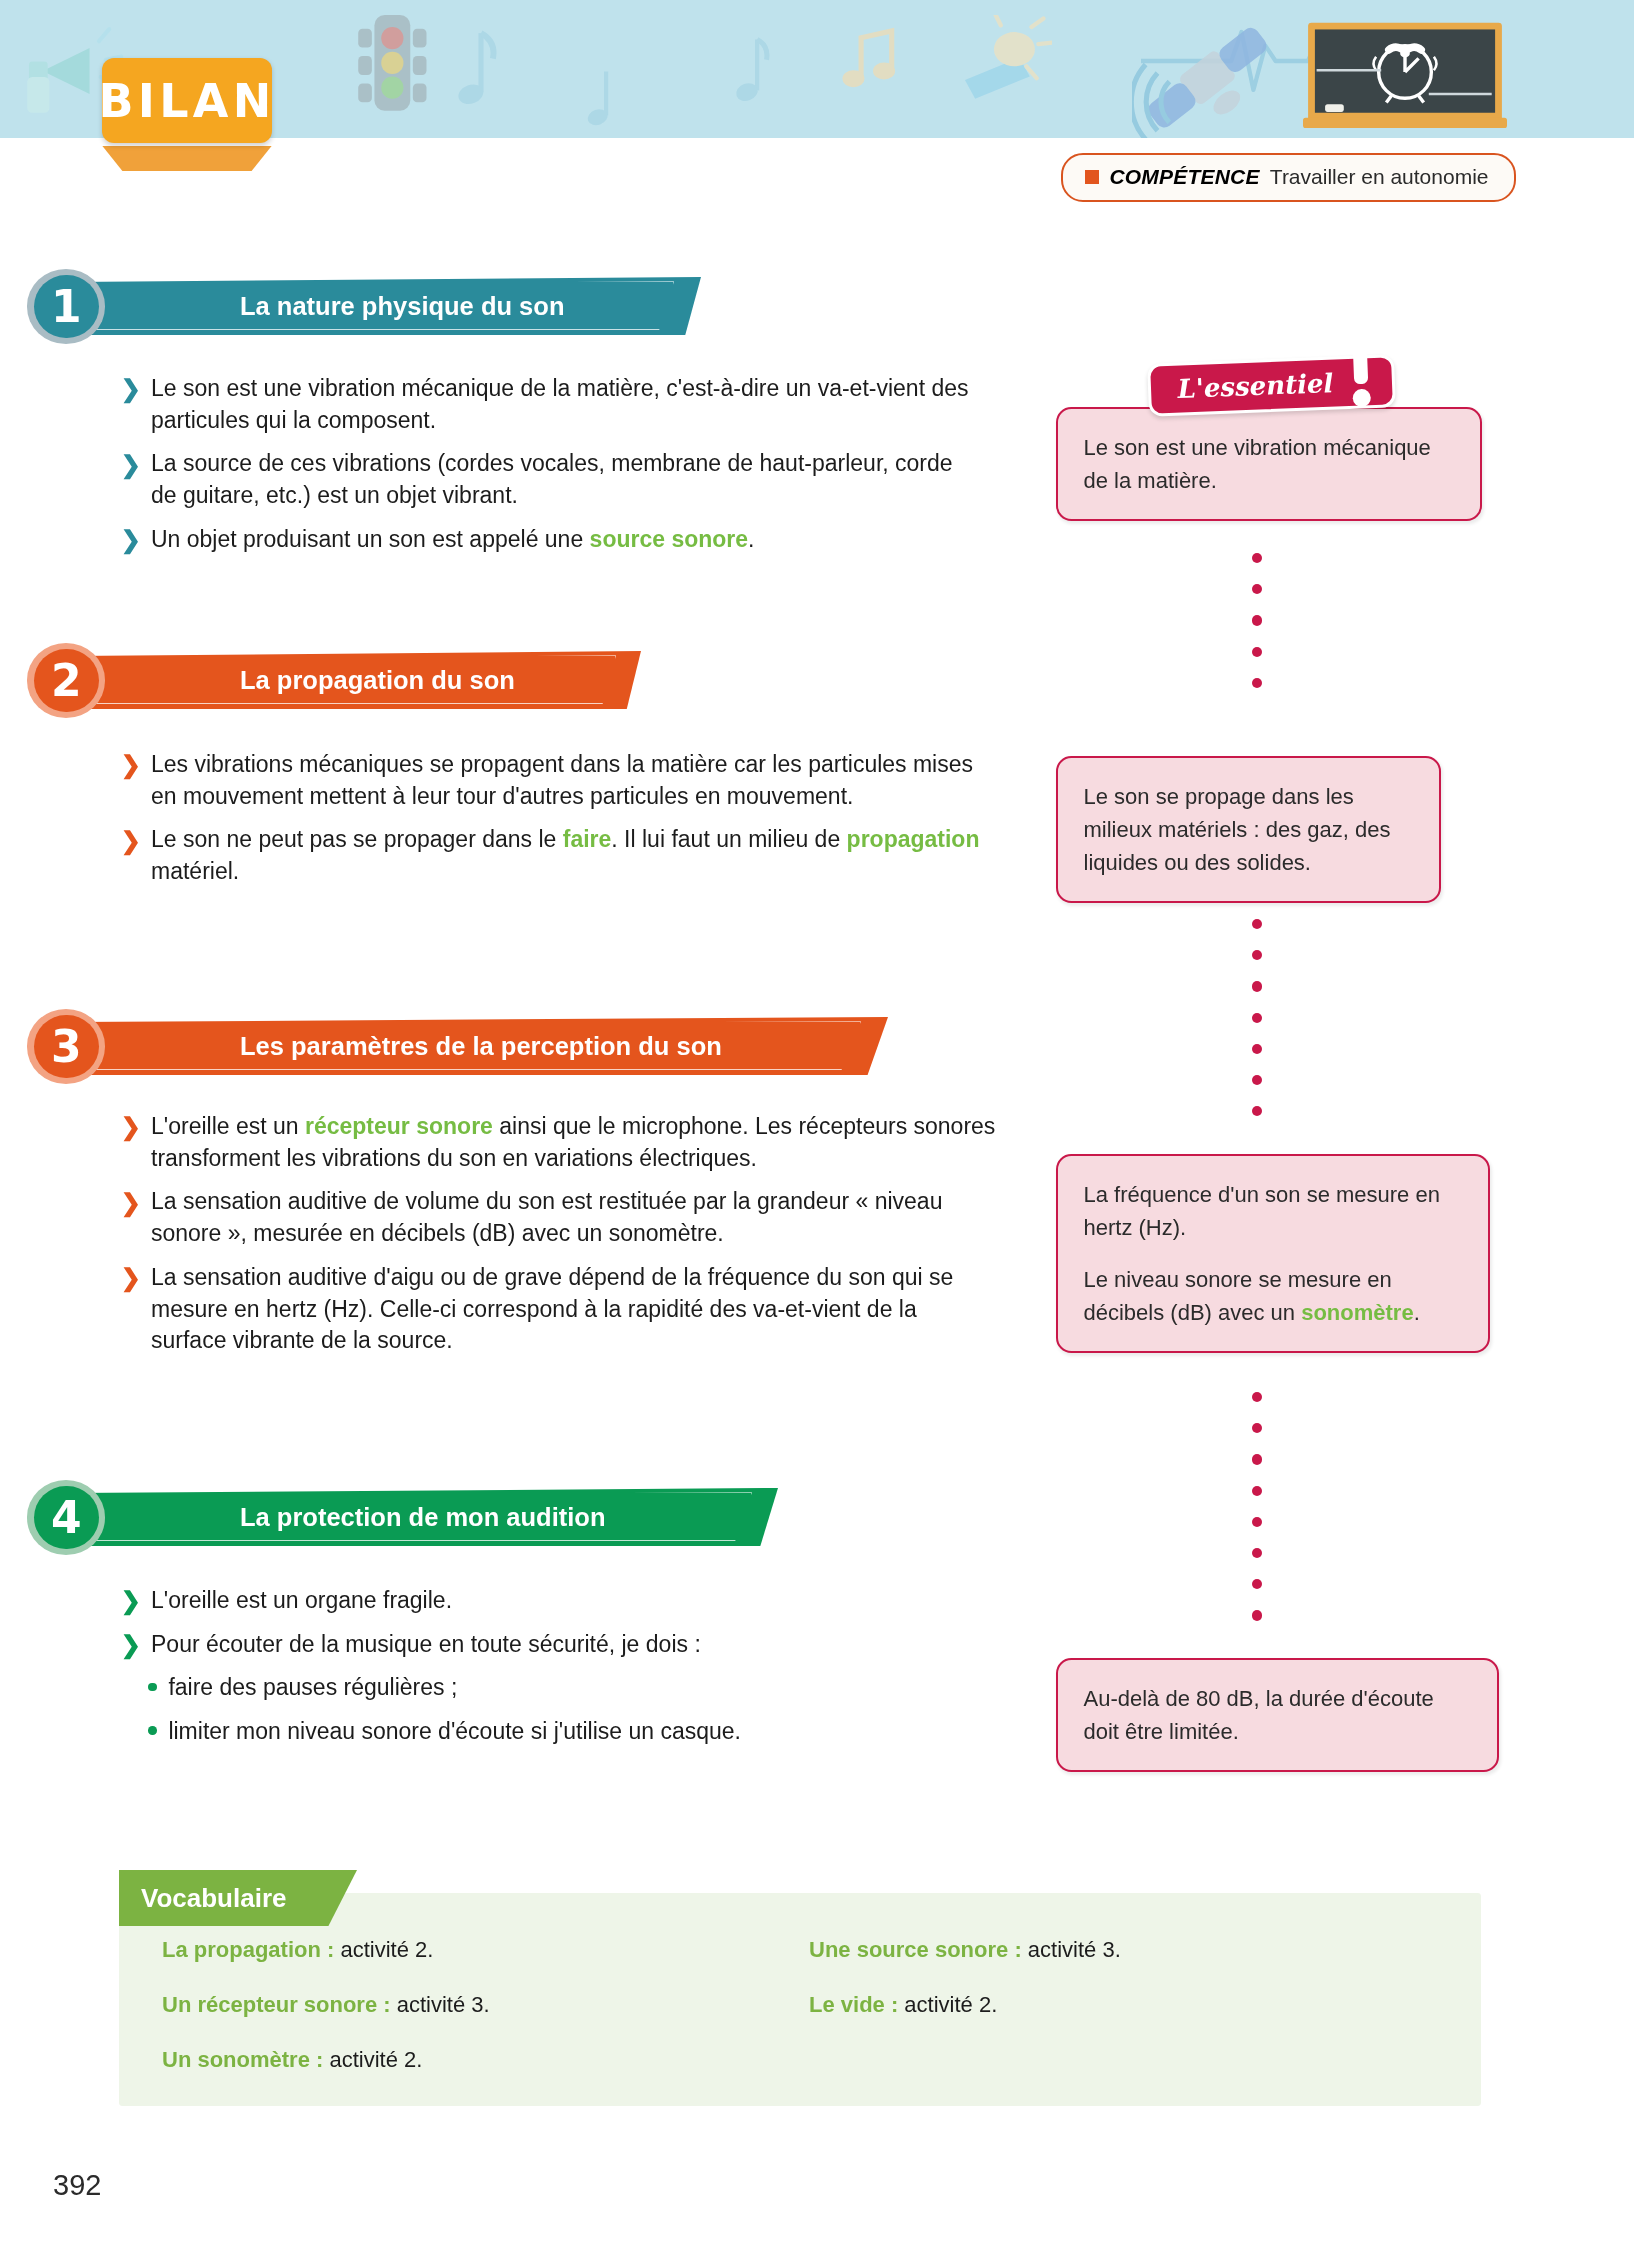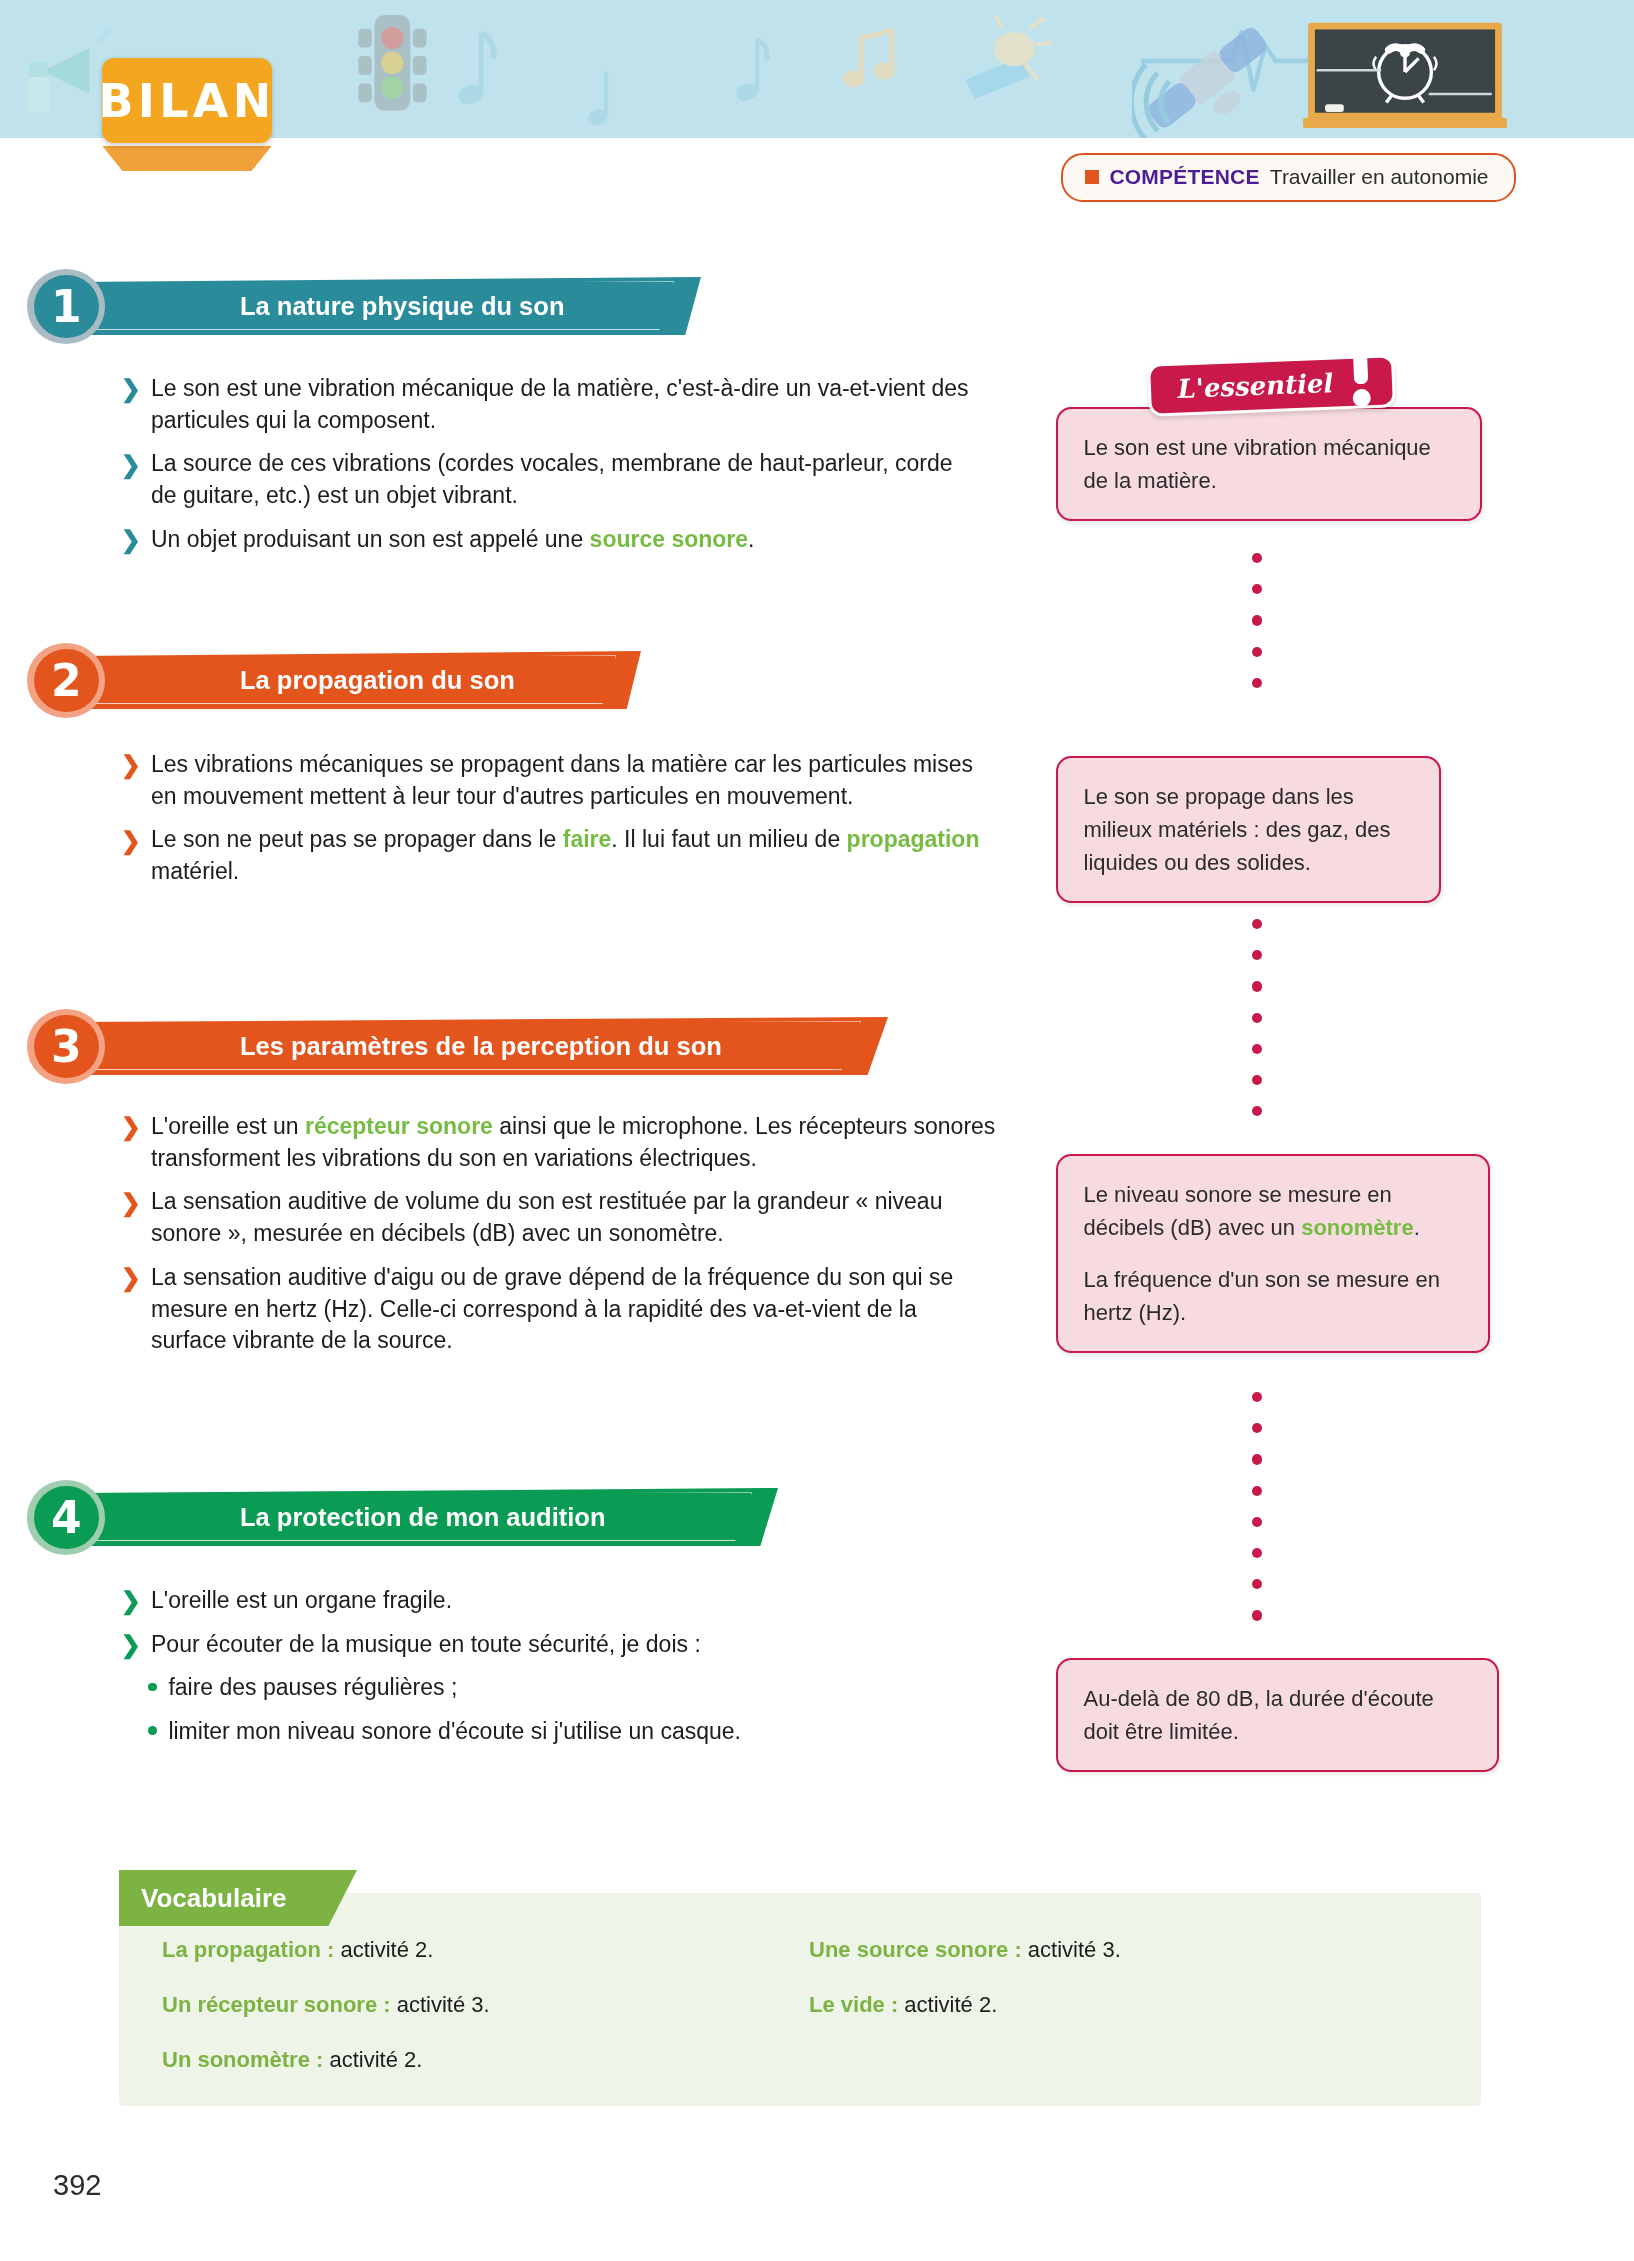--- a/index.html
+++ b/index.html
@@ -42,21 +42,21 @@
 
   .competence{
     position:absolute; right:119px; top:153px;
     border:2.6px solid #d9541f; border-radius:22px;
     background:#fdfaf6;
     padding:10.2px 25.5px 11px 22px;
     display:flex; align-items:center; gap:10.2px;
     font-size:21px; z-index:7; white-space:nowrap;
   }
   .competence .sq{ width:14.5px; height:14.5px; background:#e2551e; display:inline-block; }
-  .competence .kw{ color:#4c1d95; font-weight:bold; letter-spacing:0.2px; }
+  .competence .kw{ color:#000000; font-weight:bold; letter-spacing:0.2px;font-style:italic; }
   .competence .rest{ color:#2b2b2b; }
 
   
   .section{ position:absolute; }
   .banner{ position:relative; height:58px; }
   .banner .bar{
     position:absolute; left:44px; top:0; height:58px;
     clip-path:polygon(0 5.1px, 100% 0, 97.5% 100%, 0 100%);
   }
   .banner .bar-inner{
@@ -401,22 +401,22 @@
 <div class="dotline" id="dl-1" style="left:1252px;top:919px;height:213px;">
     <i></i>
     <i></i>
     <i></i>
     <i></i>
     <i></i>
     <i></i>
     <i></i>
   </div>
 <div class="ess-box" id="ess-2" style="left:1056px;top:1154px;width:434px;">
+    <p><span>La fréquence d'un son se mesure en hertz (Hz).</span></p>
     <p><span>Le niveau sonore se mesure en décibels (dB) avec un </span><span class="kw-green">sonomètre</span><span>.</span></p>
-    <p><span>La fréquence d'un son se mesure en hertz (Hz).</span></p>
   </div>
 <div class="dotline" id="dl-2" style="left:1252px;top:1392px;height:247px;">
     <i></i>
     <i></i>
     <i></i>
     <i></i>
     <i></i>
     <i></i>
     <i></i>
     <i></i>

